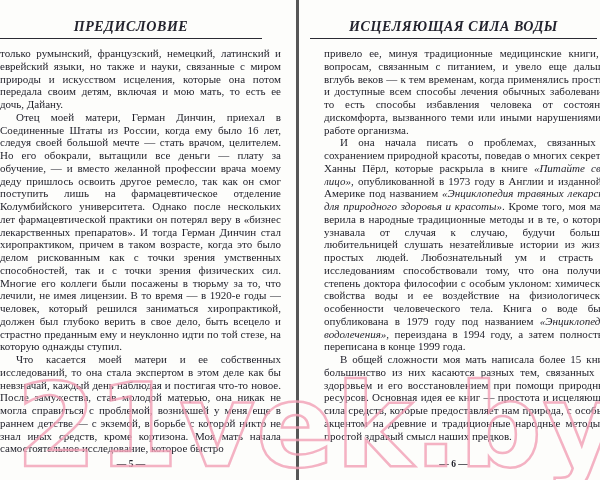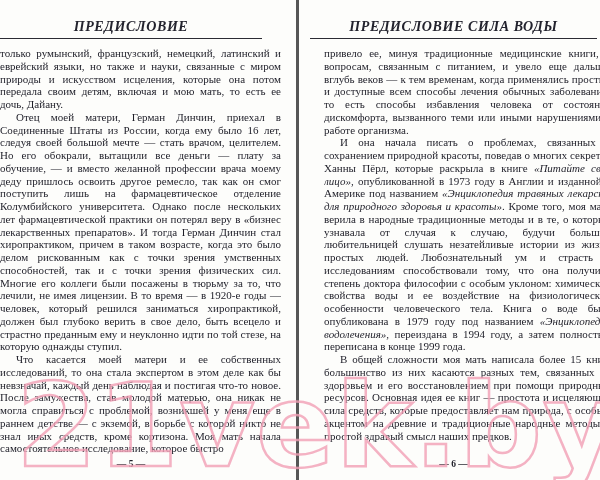--- a/index.html
+++ b/index.html
@@ -72,21 +72,21 @@
       <p class="para indent"><span>Отец моей матери, Герман Динчин, приехал в Соединенные Штаты из России, когда ему было 16 лет, следуя своей большой мечте — стать врачом, целителем. Но его обокрали, вытащили все деньги — плату за обучение, — и вместо желанной профессии врача моему деду пришлось освоить другое ремесло, так как он смог поступить лишь на фармацевтическое отделение Колумбийского университета. Однако после нескольких лет фармацевтической практики он потерял веру в «бизнес лекарственных препаратов». И тогда Герман Динчин стал хиропрактиком, причем в таком возрасте, когда это было делом рискованным как с точки зрения умственных способностей, так и с точки зрения физических сил. Многие его коллеги были посажены в тюрьму за то, что лечили, не имея лицензии. В то время — в 1920-е годы — человек, который решился заниматься хиропрактикой, должен был глубоко верить в свое дело, быть всецело и страстно преданным ему и неуклонно идти по той стезе, на которую однажды ступил.</span></p>
       <p class="para indent"><span>Что касается моей матери и ее собственных исследований, то она стала экспертом в этом деле как бы невзначай, каждый день наблюдая и постигая что-то новое. После замужества, став молодой матерью, она никак не могла справиться с проблемой, возникшей у меня еще в раннем детстве — с экземой, в борьбе с которой никто не знал иных средств, кроме кортизона. Моя мать начала самостоятельное исследование, которое быстро</span></p>
     </div>
   <div class="pagenum">— 5 —</div>
 </div>
 
 <div class="divider" style="background: rgb(86, 86, 86);"></div>
 
 <div class="page right">
   <div class="header-block">
-    <span class="running-head">ПРЕДИСЛОВИЕ СИЛА ВОДЫ</span>
+    <span class="running-head">ИСЦЕЛЯЮЩАЯ СИЛА ВОДЫ</span>
   </div>
   <div class="body-text" id="right-body">
       <p class="para"><span>привело ее, минуя традиционные медицинские книги, к вопросам, связанным с питанием, и увело еще дальше, вглубь веков — к тем временам, когда применялись простые и доступные всем способы лечения обычных заболеваний, то есть способы избавления человека от состояния дискомфорта, вызванного теми или иными нарушениями в работе организма.</span></p>
       <p class="para indent"><span>И она начала писать о проблемах, связанных с сохранением природной красоты, поведав о многих секретах Ханны Пёрл, которые раскрыла в книге </span><span class="it">«Питайте свое лицо»</span><span>, опубликованной в 1973 году в Англии и изданной в Америке под названием </span><span class="it">«Энциклопедия травяных лекарств для природного здоровья и красоты»</span><span>. Кроме того, моя мать верила в народные традиционные методы и в те, о которых узнавала от случая к случаю, будучи большой любительницей слушать незатейливые истории из жизни простых людей. Любознательный ум и страсть к исследованиям способствовали тому, что она получила степень доктора философии с особым уклоном: химические свойства воды и ее воздействие на физиологические особенности человеческого тела. Книга о воде была опубликована в 1979 году под названием </span><span class="it">«Энциклопедия водолечения»</span><span>, переиздана в 1994 году, а затем полностью переписана в конце 1999 года.</span></p>
       <p class="para indent"><span>В общей сложности моя мать написала более 15 книг; большинство из них касаются разных тем, связанных со здоровьем и его восстановлением при помощи природных ресурсов. Основная идея ее книг — простота и исцеляющая сила средств, которые предоставляет нам природа, с особым акцентом на древние и традиционные народные методы и простой здравый смысл наших предков.</span></p>
     </div>
   <div class="pagenum">— 6 —</div>
 </div>
 
 <div class="watermark" id="watermark" style="-webkit-text-stroke: 2.5px rgb(242, 160, 182);">21vek.by</div>

